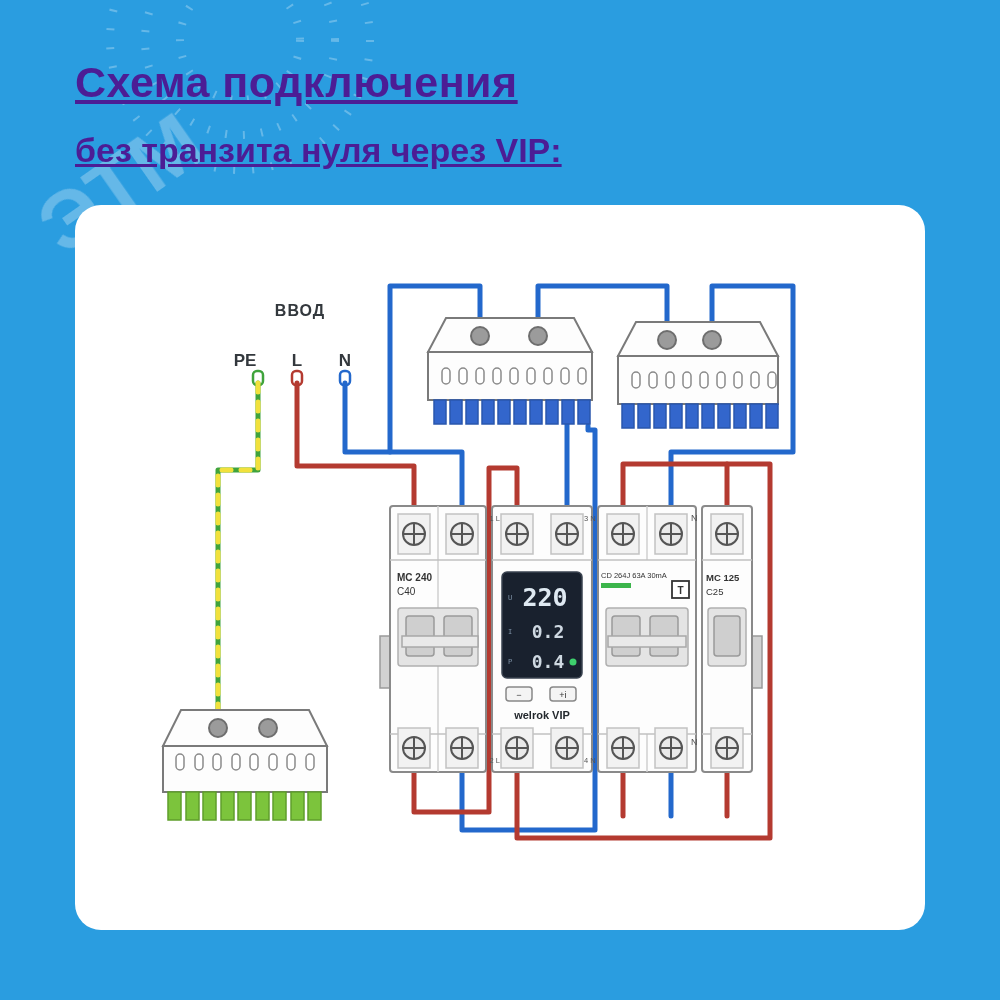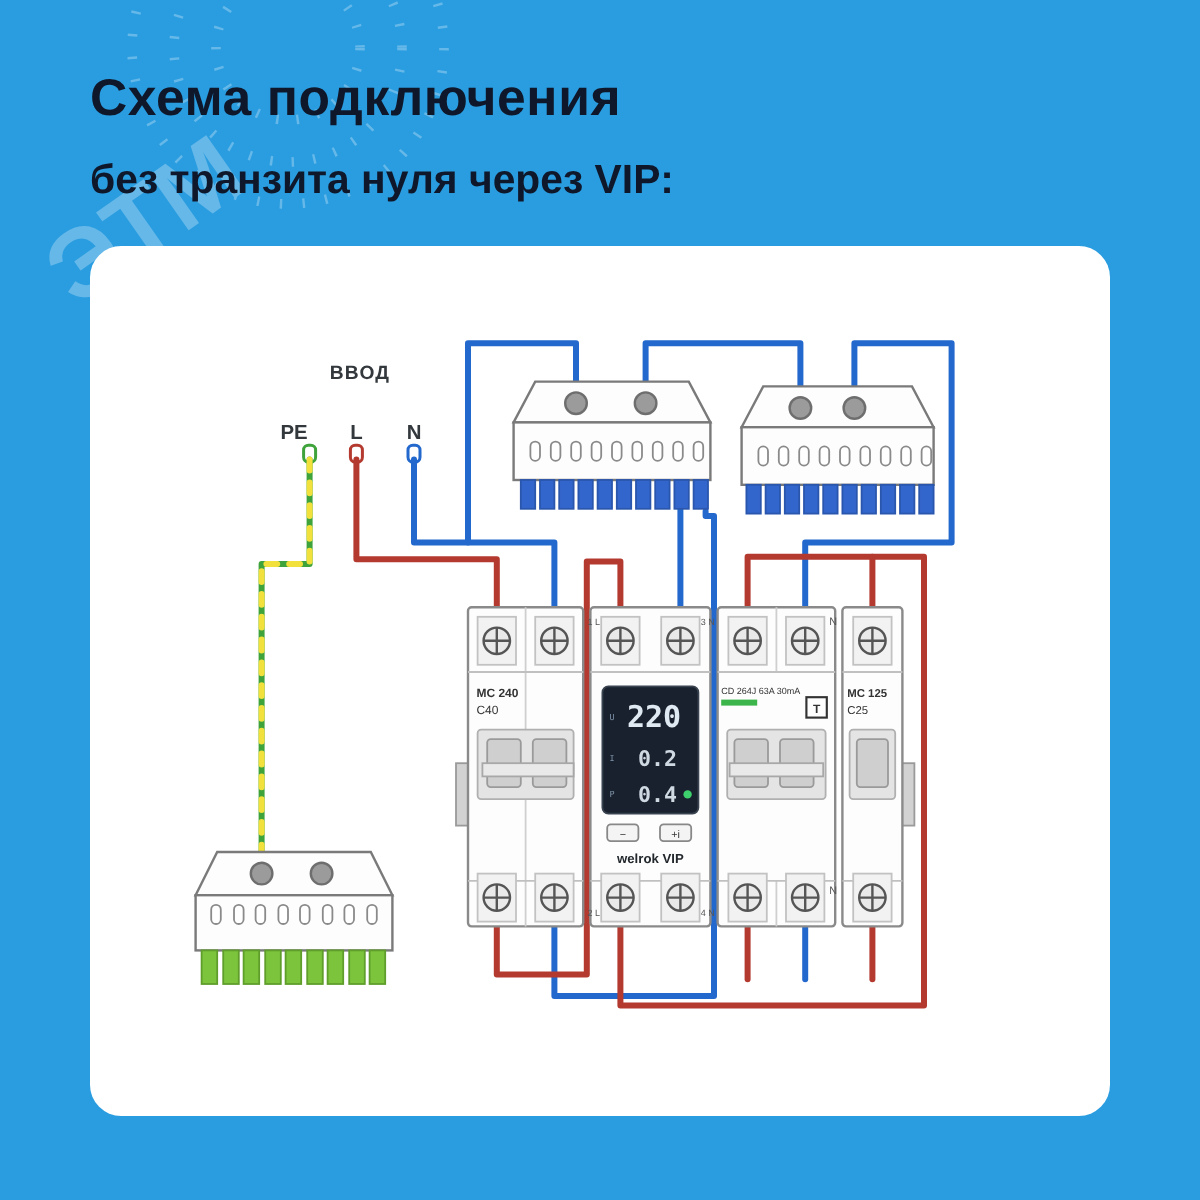--- a/index.html
+++ b/index.html
@@ -1,17 +1,17 @@
 <!DOCTYPE html>
 <html><head>
 <meta charset="utf-8">
 <style>
   html,body{margin:0;padding:0;width:1000px;height:1000px;overflow:hidden;}
   body{background:#2A9DE0;font-family:"Liberation Sans",sans-serif;position:relative;}
-  .title-wrap{position:absolute;left:75px;top:58px;z-index:2;color:#0f172a;}
+  .title-wrap{position:absolute;left:75px;top:58px;z-index:2;color:#4c1d95;text-decoration:underline;}
   .title-line1{font-size:43px;font-weight:800;letter-spacing:.5px;}
   .title-line2{font-size:34px;font-weight:700;margin-top:24px;}
   svg.scene{position:absolute;left:0;top:0;z-index:1;}
   text{font-family:"Liberation Sans",sans-serif;}
   .seg{font-family:"DejaVu Sans Mono",monospace;}
 </style>
 </head>
 <body>
 
 <div class="title-wrap">

